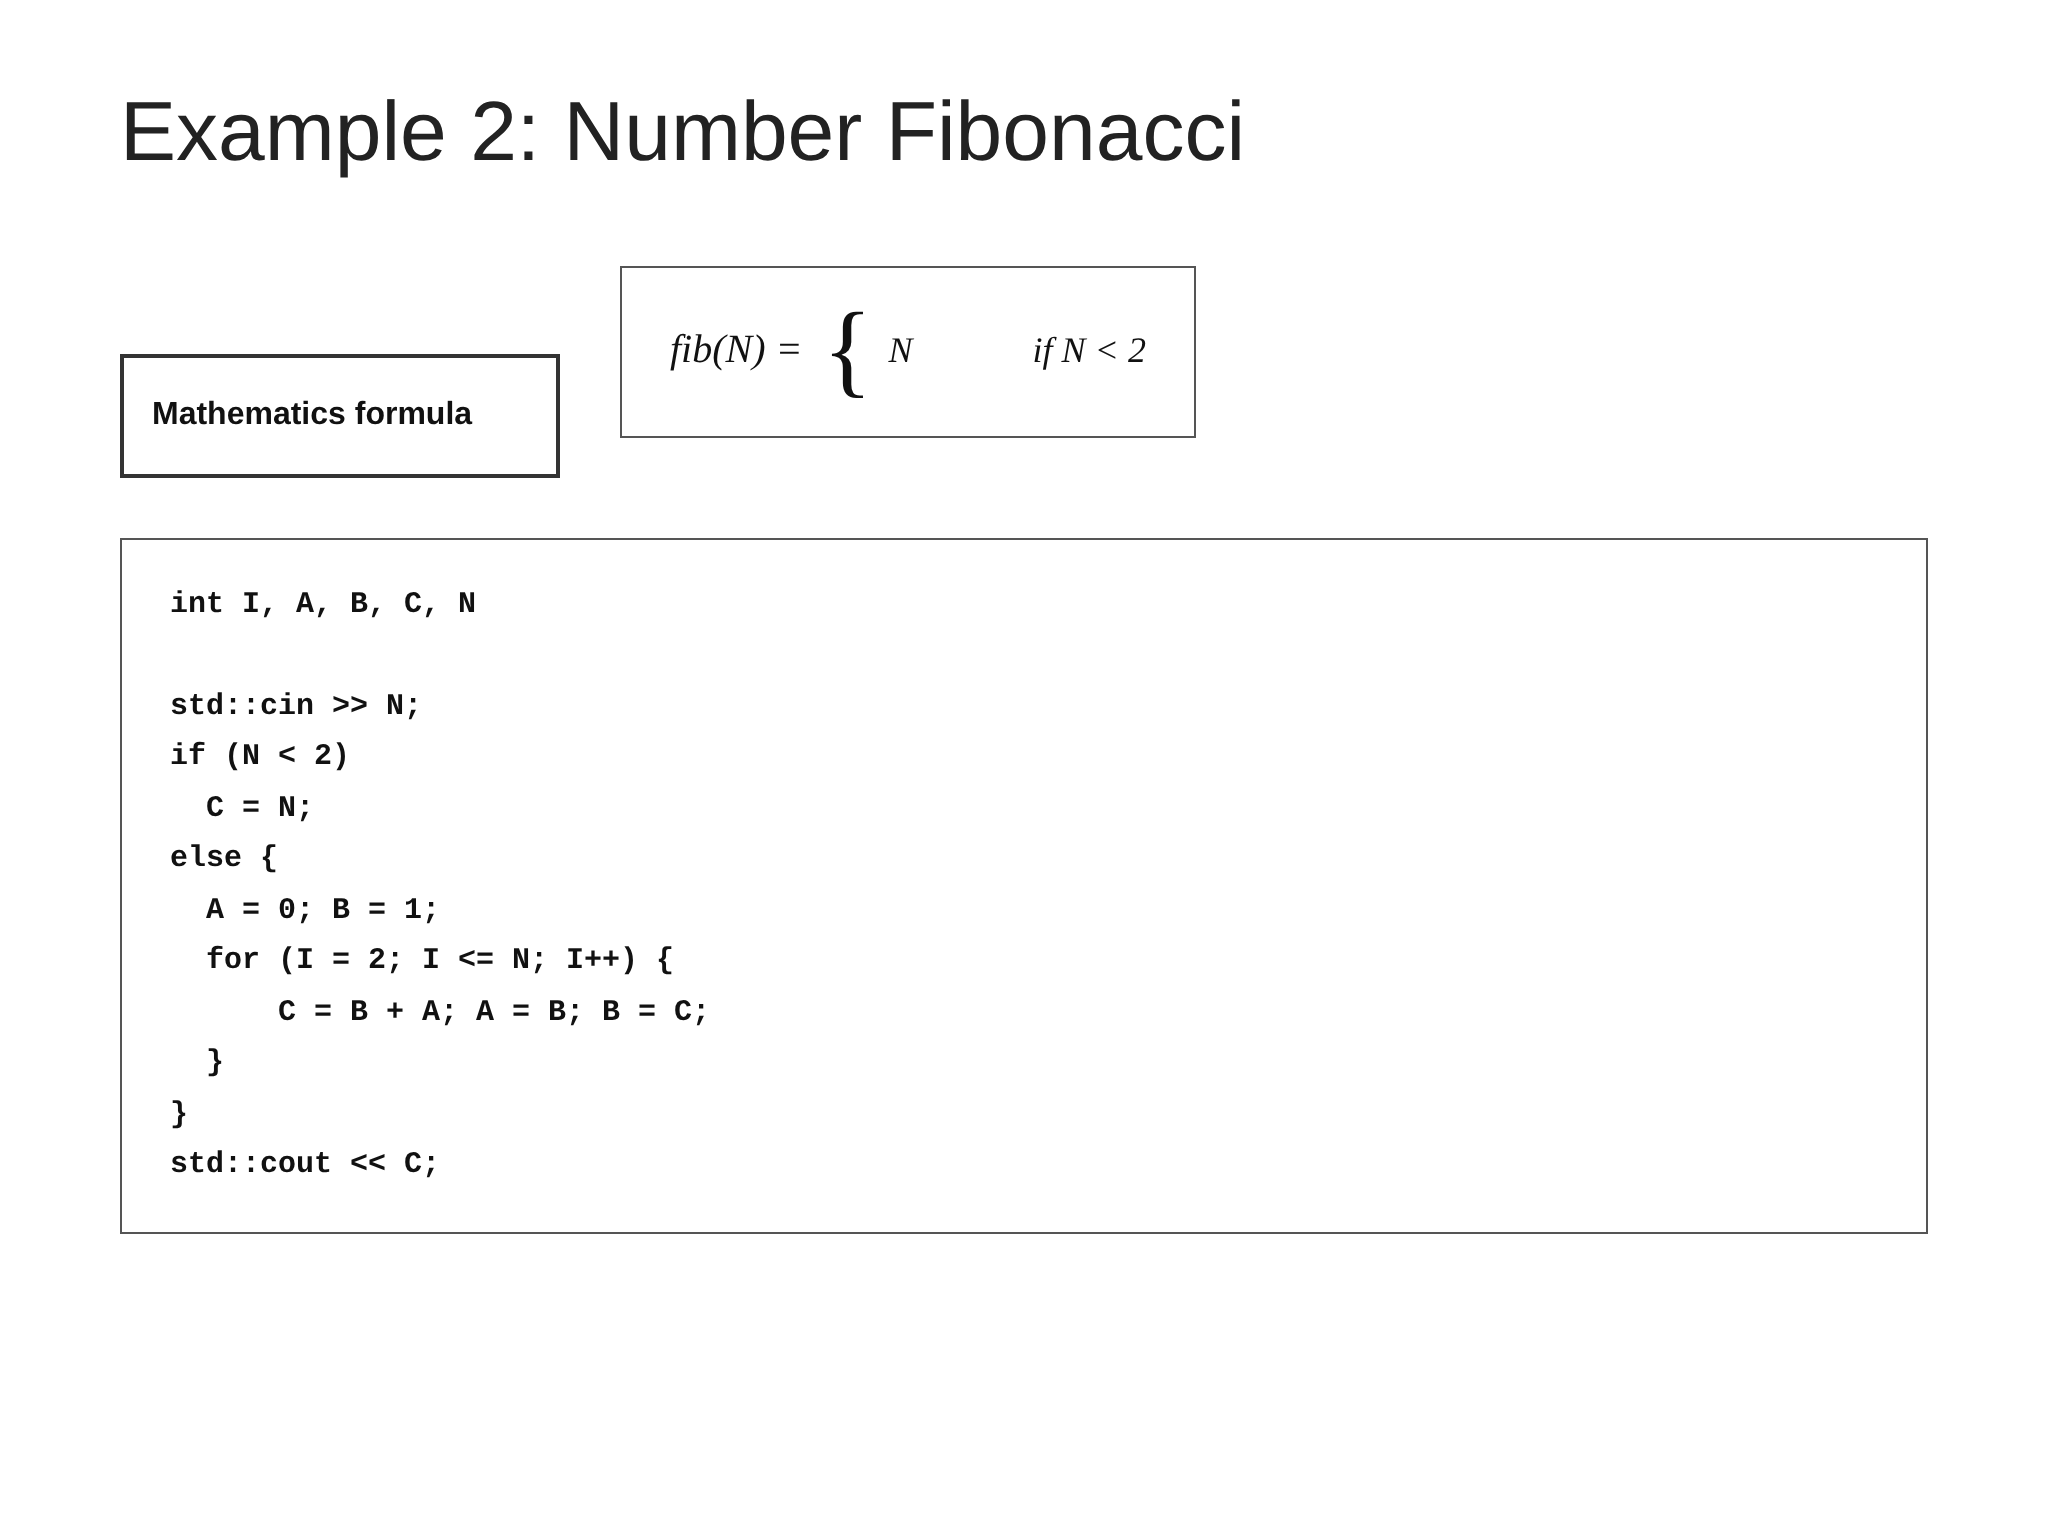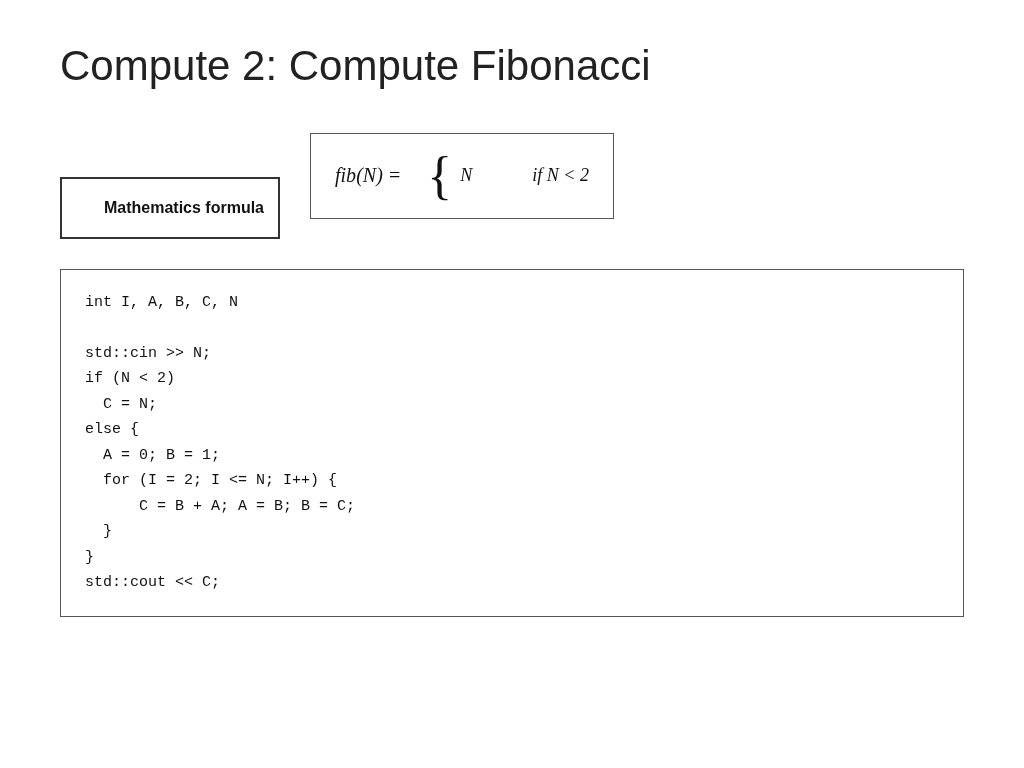--- a/index.html
+++ b/index.html
@@ -39,34 +39,34 @@
     }
 
     .label-box {
       border: 2px solid #333;
       padding: 20px 14px;
       font-weight: 700;
       font-size: 16px;
       color: #111;
       white-space: nowrap;
       min-width: 220px;
-      text-align: right;
+      text-align: left;
       align-self: center;
       margin-top: 44px;
     }
 
     
     .formula-box {
       border: 1.5px solid #555;
       padding: 16px 24px;
       font-size: 18px;
       color: #111;
       display: flex;
       align-items: center;
-      gap: 26px;
+      gap: 10px;
     }
 
     .formula-lhs {
       font-style: italic;
       font-family: 'Times New Roman', Times, serif;
       font-size: 20px;
     }
 
     .formula-brace {
       display: flex;
@@ -105,38 +105,39 @@
     
     .code-box {
       border: 1.5px solid #555;
       padding: 20px 24px;
       font-family: 'Courier New', Courier, monospace;
       font-size: 15px;
       color: #111;
       line-height: 1.7;
       white-space: pre;
       flex: 1;
+      font-weight: bold;
     }
 
     .code-row {
       display: flex;
       align-items: flex-start;
     }
 
     .code-label-col {
       display: flex;
       align-items: center;
       min-width: 250px;
     }
   </style>
 </head>
 <body>
 
 <div class="page-title">
-  <span>Compute 2: Compute Fibonacci</span><br>
+  <span>Example 2: Number Fibonacci</span><br>
 </div>
 
 <div class="content-area">
 
   <div class="row">
     <div class="label-box">Mathematics formula</div>
 
     <div class="formula-box">
       <span class="formula-lhs"><i>fib</i>(<i>N</i>) =</span>
       <div class="formula-brace">

